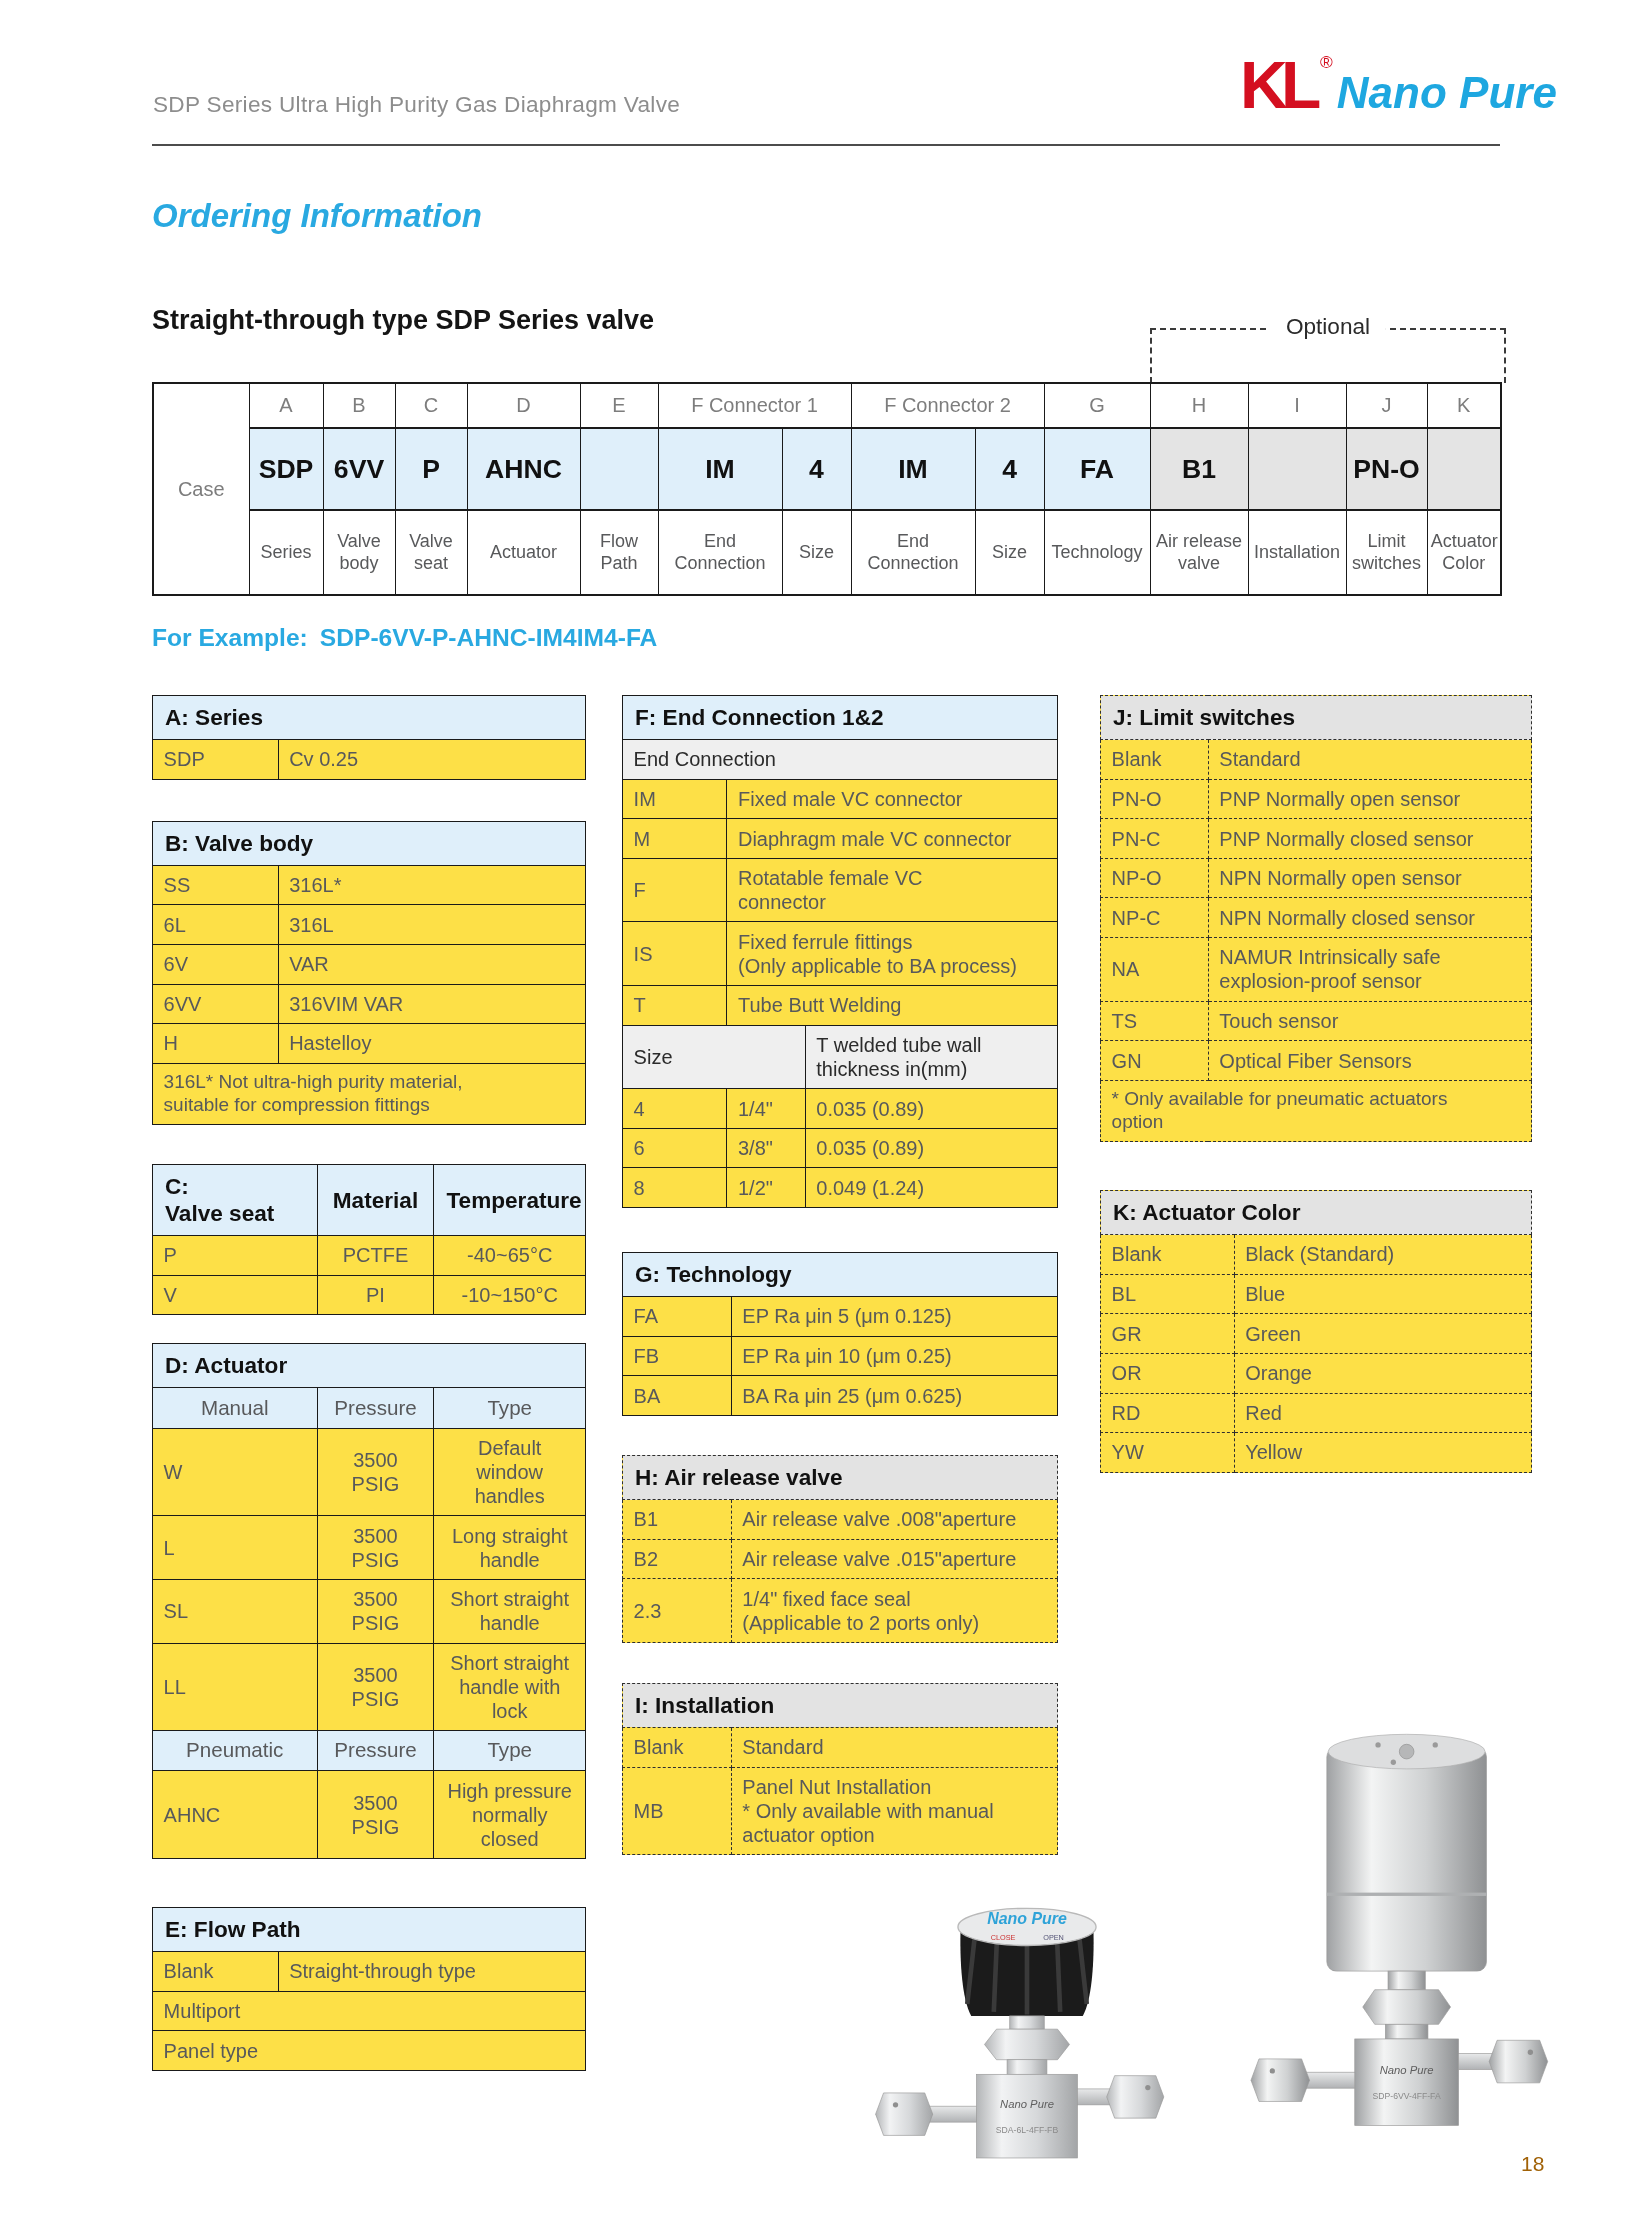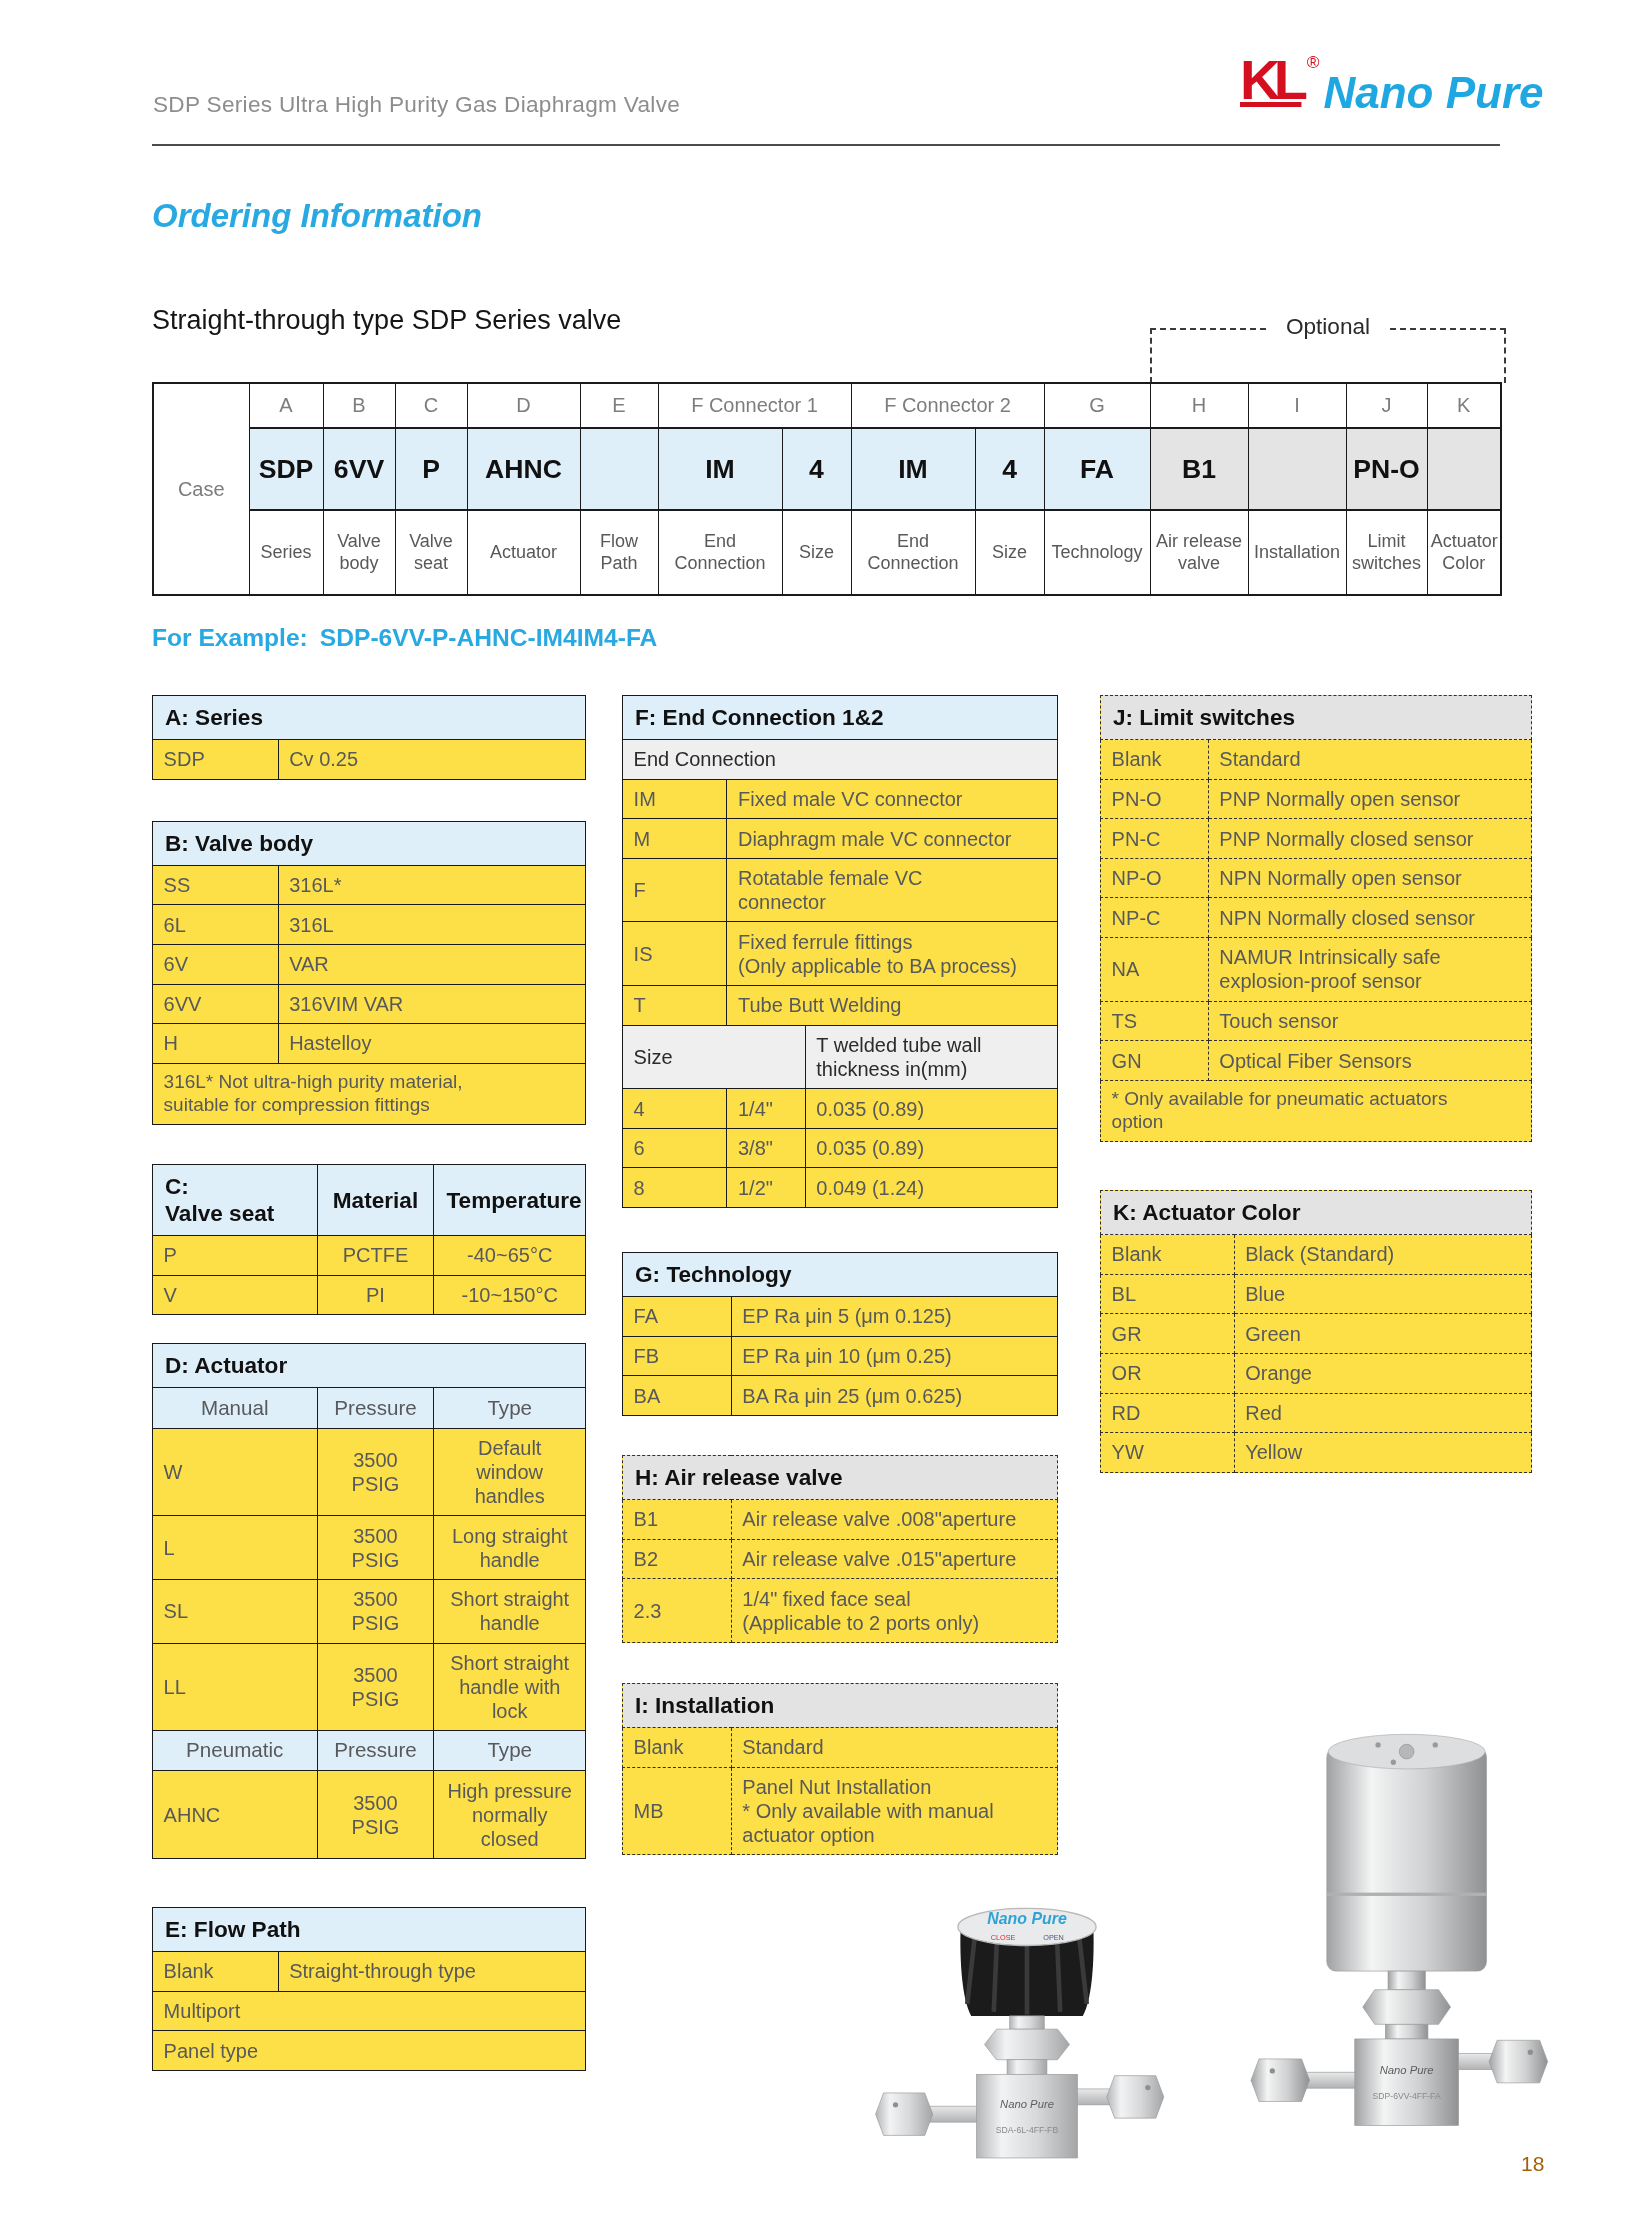--- a/index.html
+++ b/index.html
@@ -5,26 +5,26 @@
   html,body { margin:0; padding:0; background:#ffffff; }
   .page {
     position:relative; width:1650px; height:2239px; background:#ffffff;
     font-family:"Liberation Sans", sans-serif; overflow:hidden;
   }
 
   
   .header-title { position:absolute; left:153px; top:92px; font-size:22.6px; color:#8d8d8d; letter-spacing:0.3px; }
   .header-rule  { position:absolute; left:152px; top:144px; width:1348px; height:2px; background:#4c4c4c; }
   .logo { position:absolute; left:1240px; top:52px; display:flex; align-items:flex-start; }
-  .logo-kl  { font-size:56px; font-weight:bold; color:#d40f20; letter-spacing:-6.6px; line-height:1;text-decoration:underline; }
+  .logo-kl  { font-size:66px; font-weight:bold; color:#d40f20; letter-spacing:-6.6px; line-height:1; }
   .logo-reg { font-size:17.3px; color:#d40f20; margin:0 4px 0 5.3px; }
   .logo-brand { font-size:44px; font-weight:bold; font-style:italic; color:#1ea7e0; margin-top:16px; letter-spacing:0px; white-space:nowrap; }
 
   .page-title { position:absolute; left:152px; top:197px; font-size:33px; font-weight:bold; color:#29a9e1;font-style:italic; }
-  .subtitle   { position:absolute; left:152px; top:305px; font-size:27px; font-weight:normal; color:#151515; }
+  .subtitle   { position:absolute; left:152px; top:305px; font-size:27px; font-weight:bold; color:#151515; }
 
   
   .optional { position:absolute; left:1150px; top:328px; width:352px; height:53px;
               border-top:2px dashed #3a3a3a; border-left:2px dashed #3a3a3a; border-right:2px dashed #3a3a3a; }
   .optional-label { position:absolute; top:-16px; left:50%; transform:translateX(-50%);
               background:#ffffff; padding:0 16px; font-size:22.6px; color:#2b2b2b; white-space:nowrap; }
 
   
   .order-table { position:absolute; left:152px; top:382px; width:1350px;
                  border-collapse:collapse; table-layout:fixed; border:2px solid #1a1a1a; }

